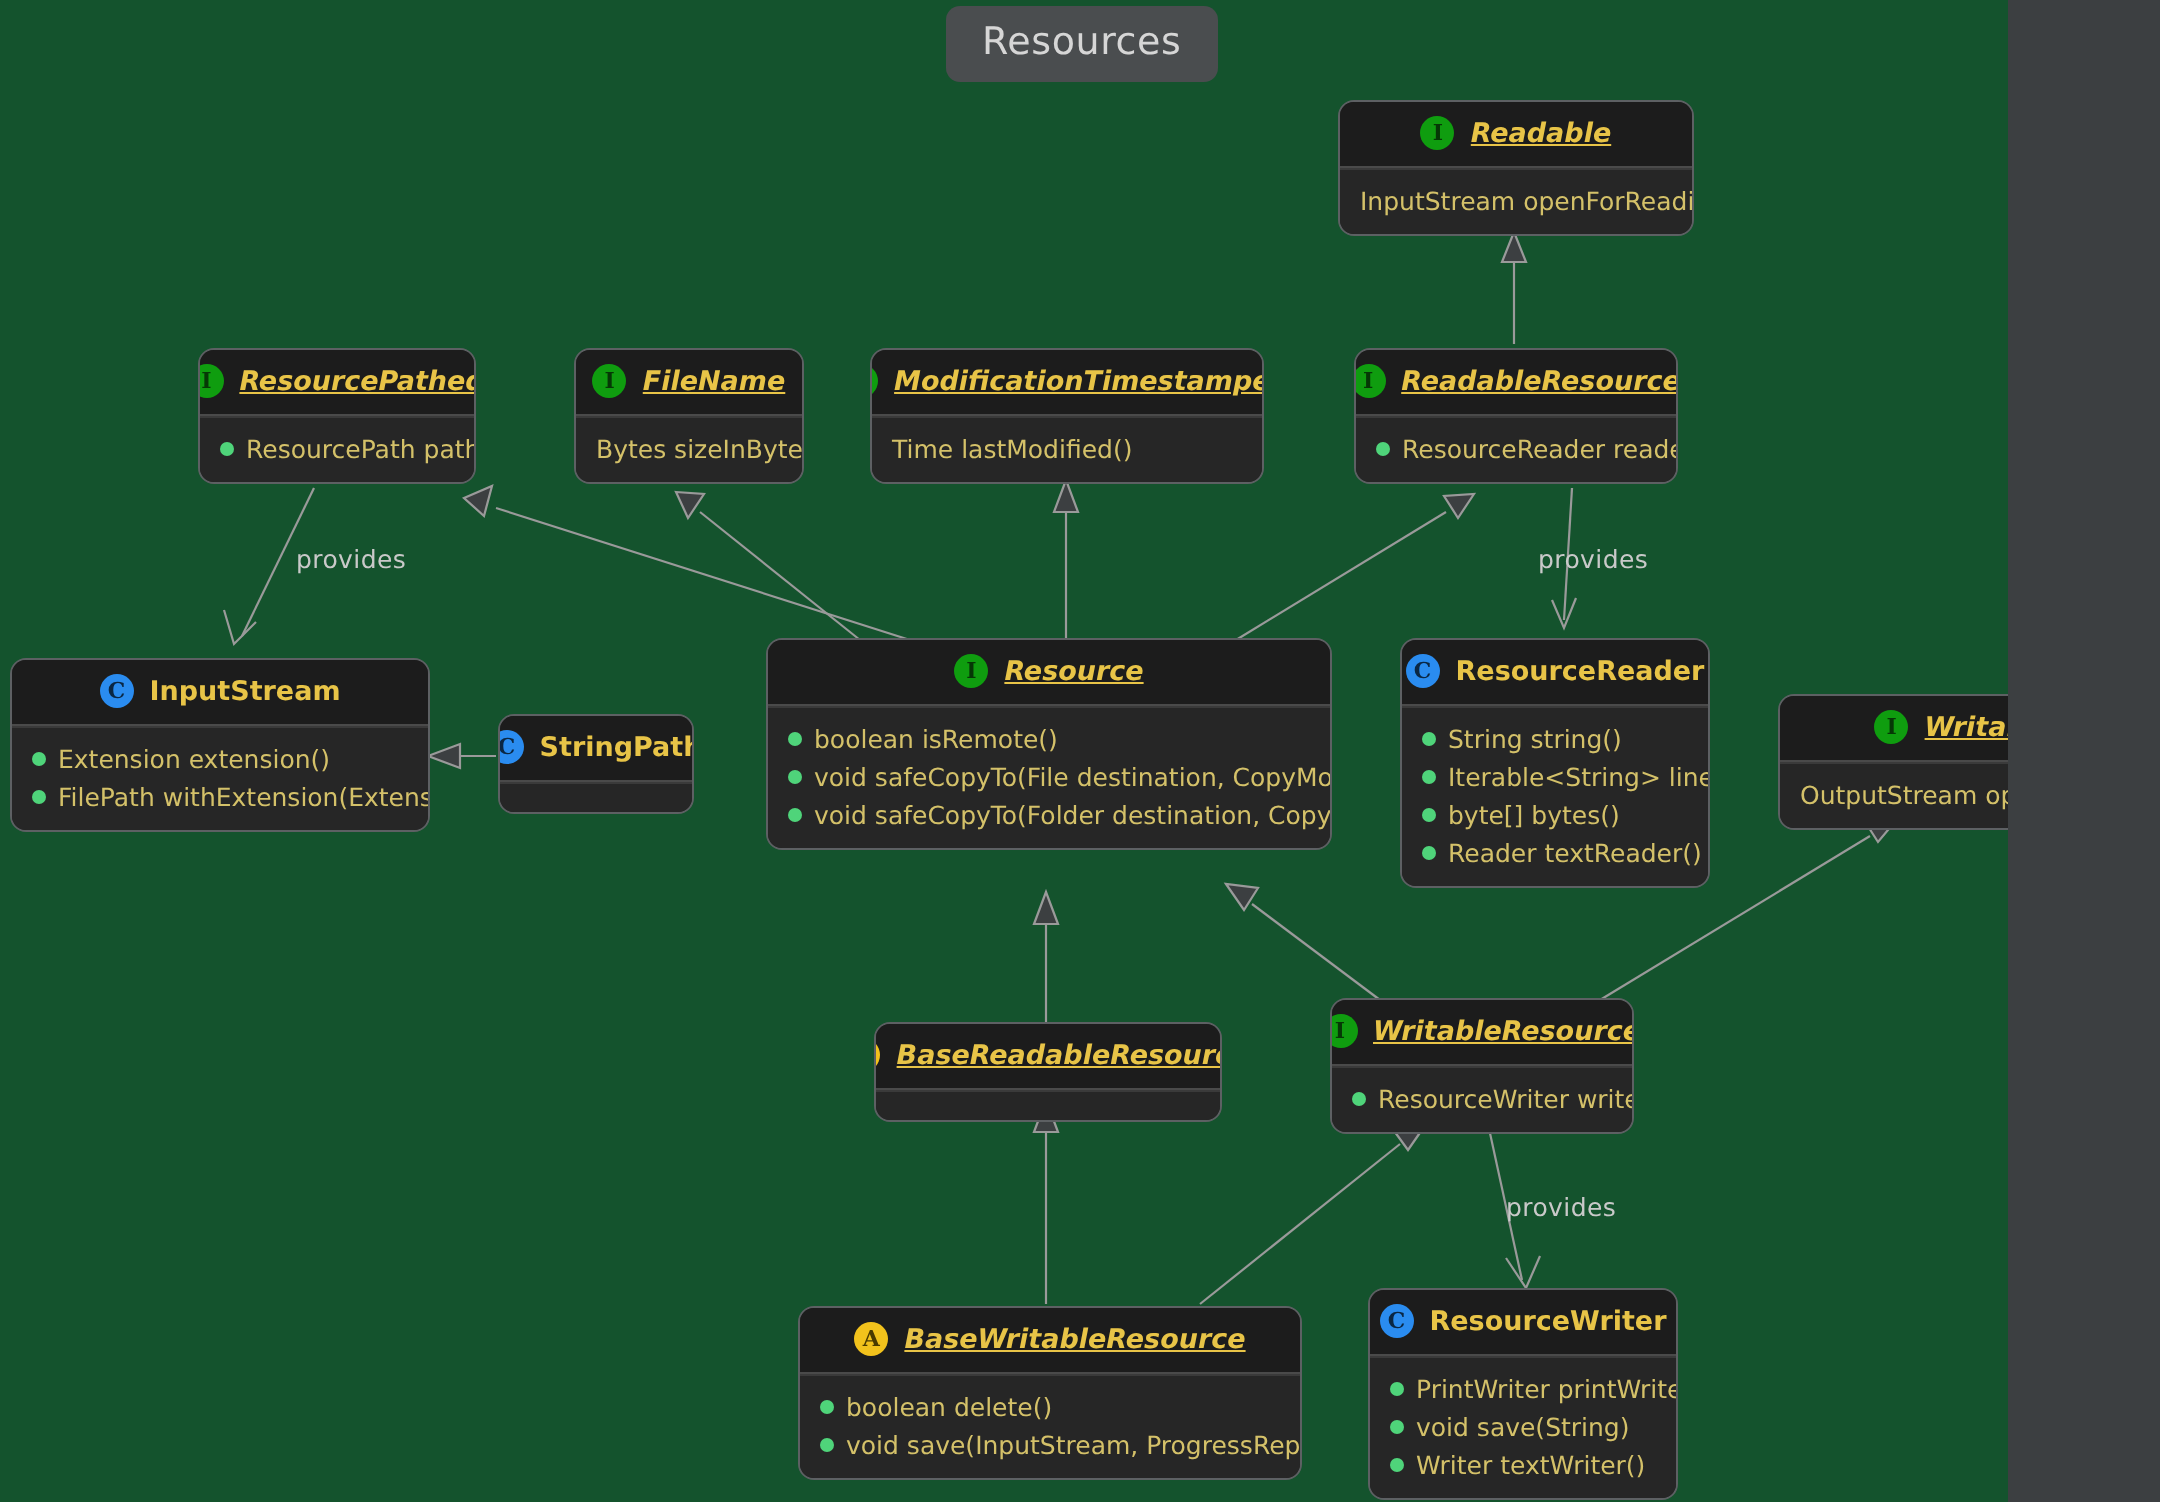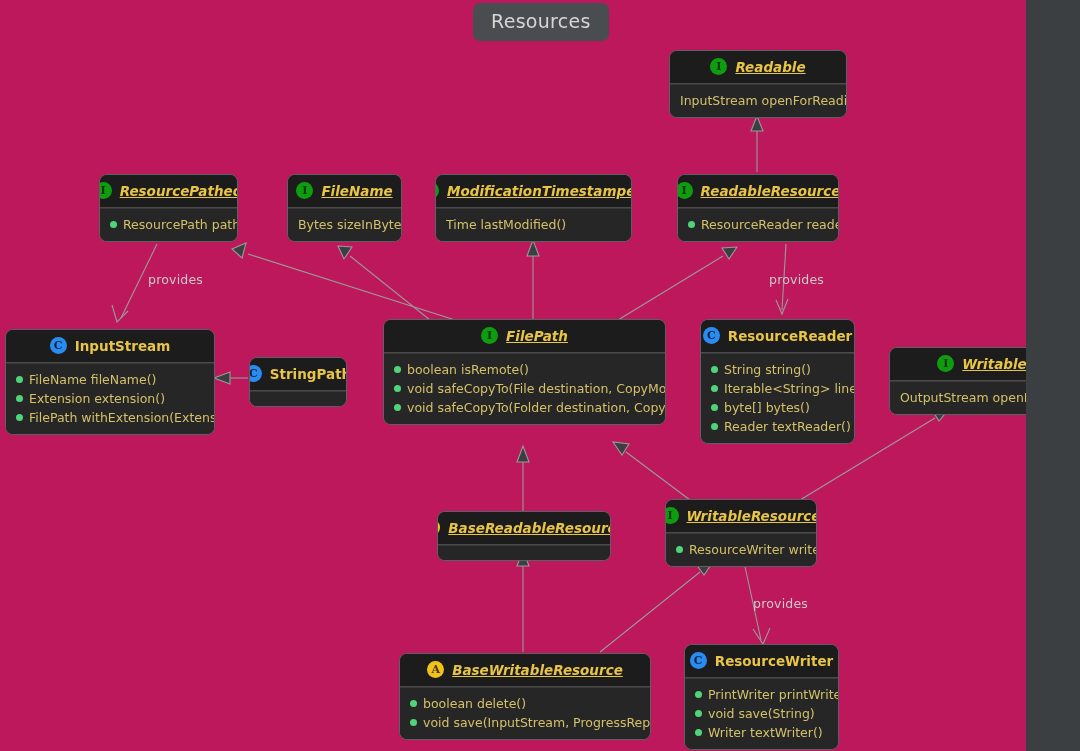--- a/index.html
+++ b/index.html
@@ -4,24 +4,23 @@
 <style>
   html, body {
     margin: 0;
     padding: 0;
     background: #3c3f41;
   }
   #canvas {
     position: relative;
     width: 1004px;
     height: 751px;
-    background: #be185d;
+    background: #14532d;
     font-family: "DejaVu Sans", "Liberation Sans", sans-serif;
     overflow: hidden;
-    padding-left: 22px;
   }
   #edges {
     position: absolute;
     left: 0; top: 0;
     width: 1080px;
     height: 751px;
     pointer-events: none;
   }
   .edge-line {
     stroke: #9a9a9a;
@@ -265,45 +264,41 @@
   </div>
 
   <div class="node" style="left:5px; top:329px; width:210px;">
     <div class="node-header">
       <span class="badge cls">C</span>
       <span class="node-title">InputStream</span>
     </div>
     <div class="node-body">
       <div class="member">
         <span class="dot"></span>
-        <span>FileName fileName()</span>
-      </div>
-      <div class="member">
-        <span class="dot"></span>
         <span>Extension extension()</span>
       </div>
       <div class="member">
         <span class="dot"></span>
         <span>FilePath withExtension(Extension)</span>
       </div>
     </div>
   </div>
 
   <div class="node" style="left:249px; top:357px; width:98px;">
     <div class="node-header">
       <span class="badge cls">C</span>
       <span class="node-title">StringPath</span>
     </div>
     <div class="node-body empty"></div>
   </div>
 
   <div class="node" style="left:383px; top:319px; width:283px;">
     <div class="node-header">
       <span class="badge iface">I</span>
-      <span class="node-title italic">FilePath</span>
+      <span class="node-title italic">Resource</span>
     </div>
     <div class="node-body">
       <div class="member">
         <span class="dot"></span>
         <span>boolean isRemote()</span>
       </div>
       <div class="member">
         <span class="dot"></span>
         <span>void safeCopyTo(File destination, CopyMode)</span>
       </div>

